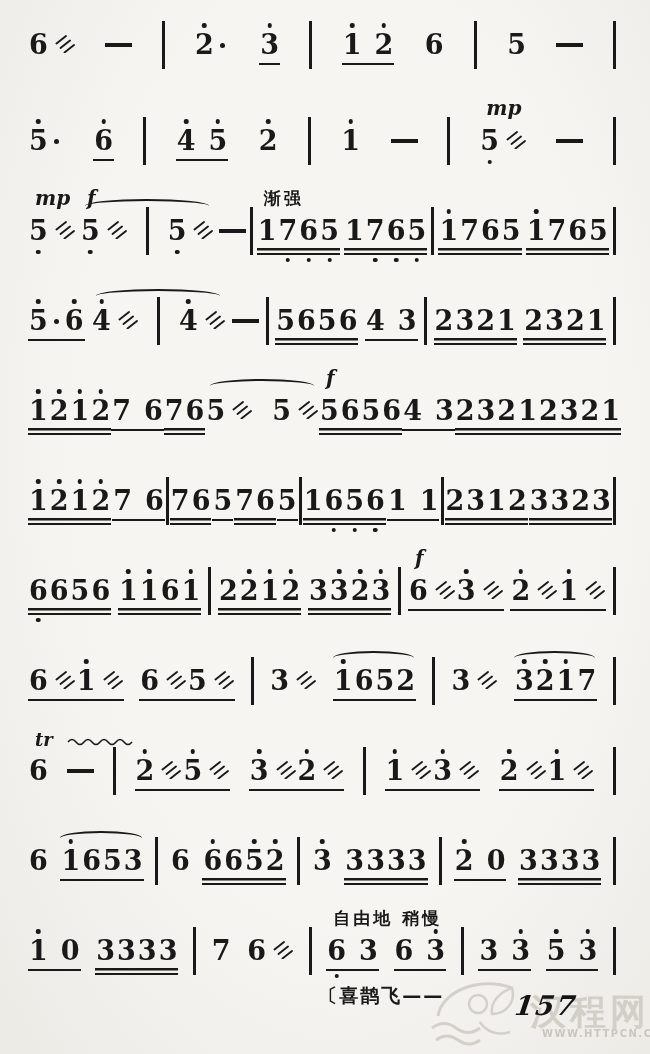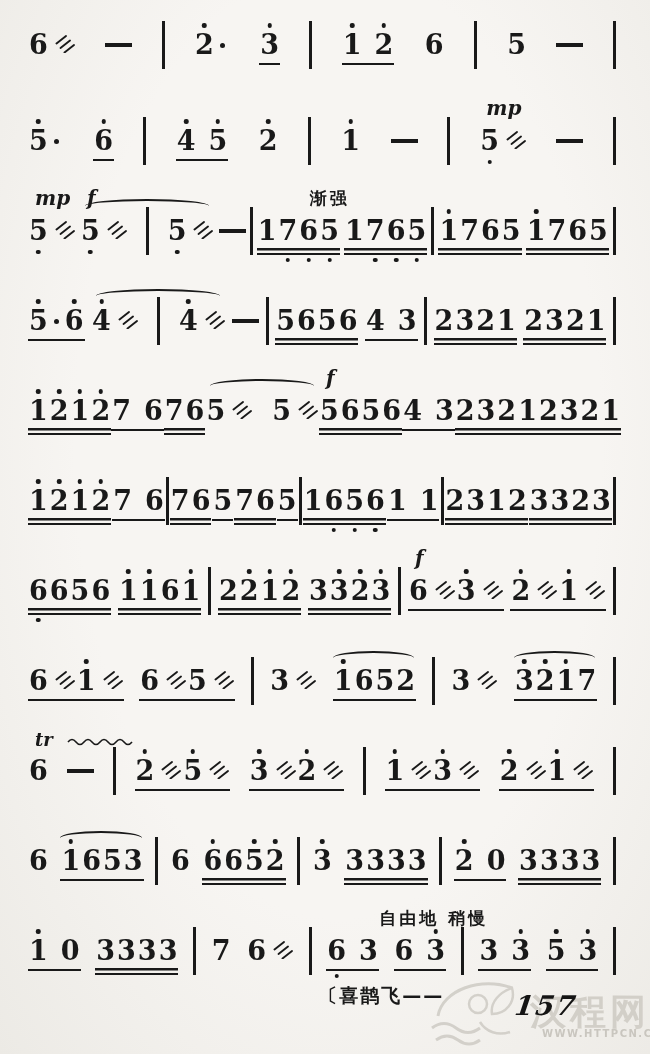--- a/index.html
+++ b/index.html
@@ -55,21 +55,21 @@
   .dashc{width:27px;height:4px;background:#191919;margin-top:13px;}
   .grp{position:relative;display:flex;align-items:flex-start;gap:18px;}
   .arc{
     position:absolute;top:-17px;left:4%;right:4%;height:12px;
     border-top:2.5px solid #191919;
     border-radius:100% 100% 0 0 / 100% 100% 0 0;
   }
   .arc.self{top:-15px;left:0;right:2px;}
   .mark{position:absolute;bottom:100%;left:7px;margin-bottom:6px;white-space:nowrap;color:#191919;}
   .dyn{font:italic bold 20px "DejaVu Serif",serif;}
-  .cnm{font:bold 17px "DejaVu Sans",sans-serif;letter-spacing:3px;margin-left:46px;}
+  .cnm{font:bold 17px "DejaVu Sans",sans-serif;letter-spacing:3px;}
   .trillm{font:italic bold 18px "DejaVu Serif",serif;display:flex;align-items:center;gap:14px;}
   .lyric{
     position:absolute;top:100%;margin-top:12px;left:-8px;white-space:nowrap;
     font:bold 19px "DejaVu Sans",sans-serif;letter-spacing:2px;color:#191919;text-align:right;
   }
   
   .footer{position:relative;height:72px;}
   .wm-logo{position:absolute;left:420px;top:-12px;opacity:.75;}
   .wm-text{
     position:absolute;right:0;top:6px;

